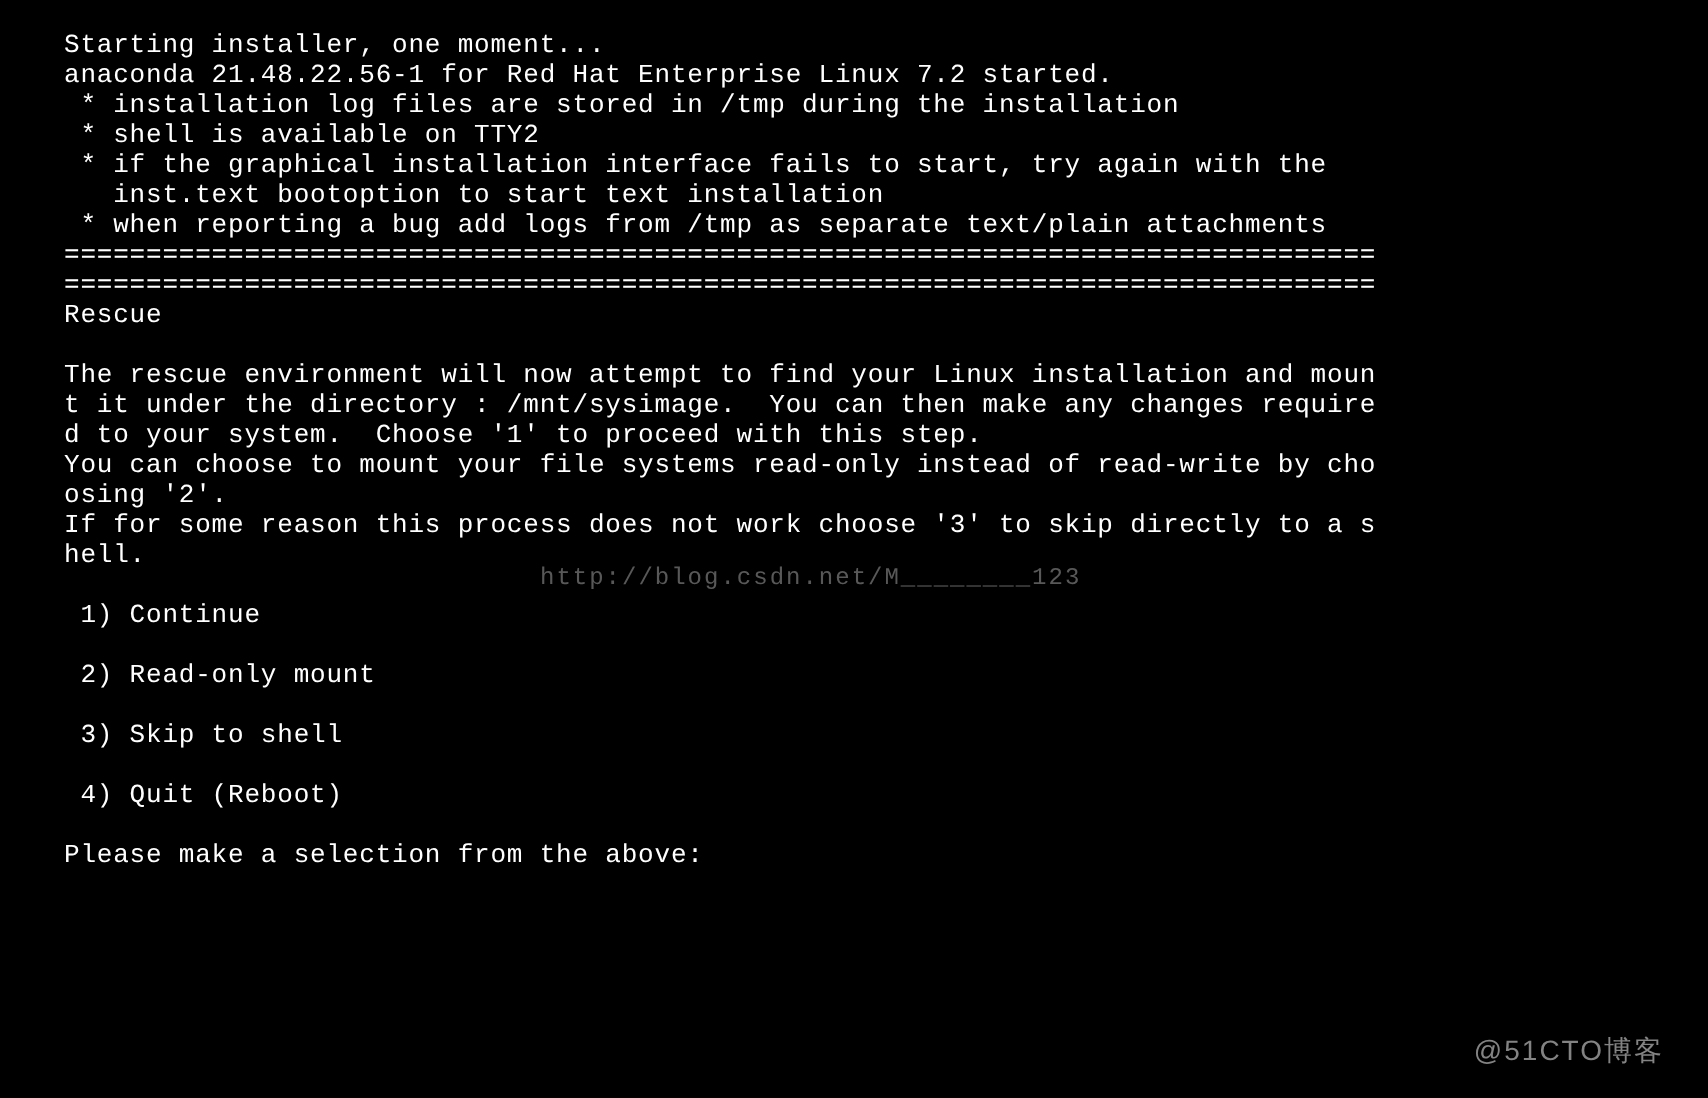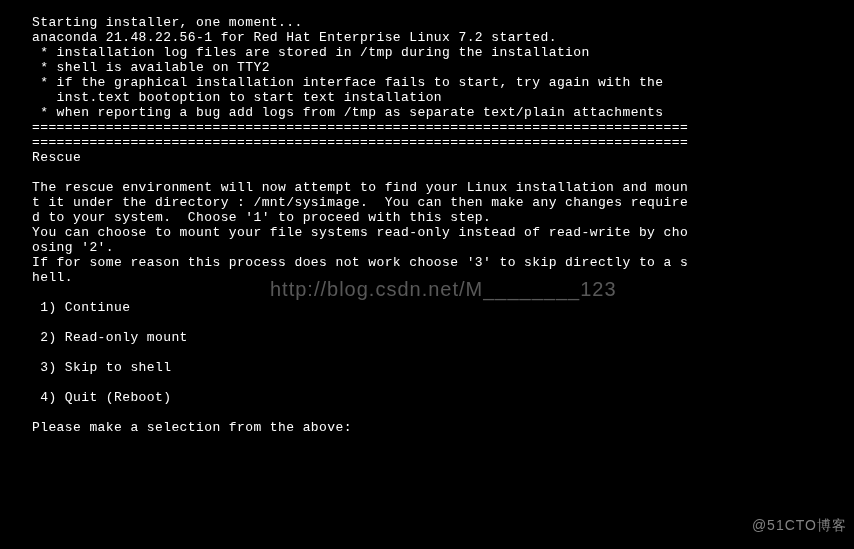--- a/index.html
+++ b/index.html
@@ -20,32 +20,32 @@
       padding: 0;
     }
     .terminal {
       white-space: pre;
       letter-spacing: 0.4px;
       padding-left: 32px;
     }
     .watermark {
       position: absolute;
       color: #888888;
-      font-family: Liberation Sans, sans-serif;
-      font-size: 20px;
+      font-family: Liberation Mono, monospace;
+      font-size: 12px;
       letter-spacing: 1px;
       opacity: 0.65;
     }
     .watermark-center {
       top: 282px;
       left: 270px;
     }
     .watermark-corner {
       bottom: 16px;
-      right: 7px;
+      right: 22px;
       font-size: 14px;
       color: #9a9a9a;
       opacity: 0.85;
       font-family: sans-serif;
     }
   </style>
 </head>
 <body>
 
 <div class="terminal">

